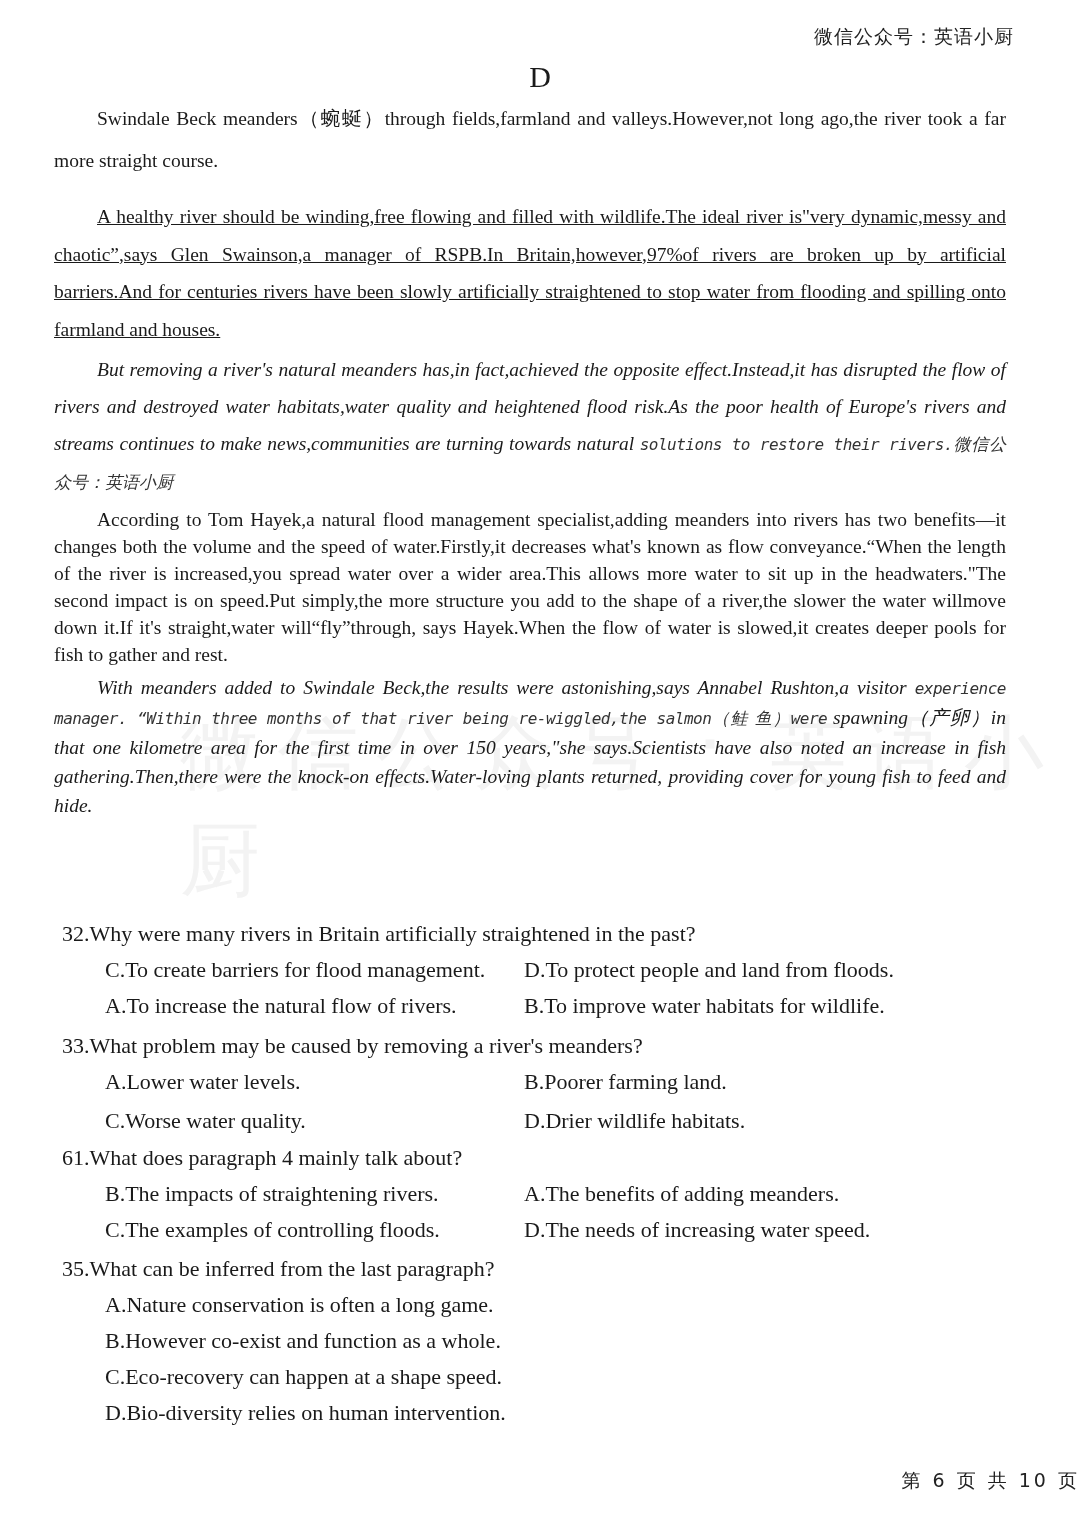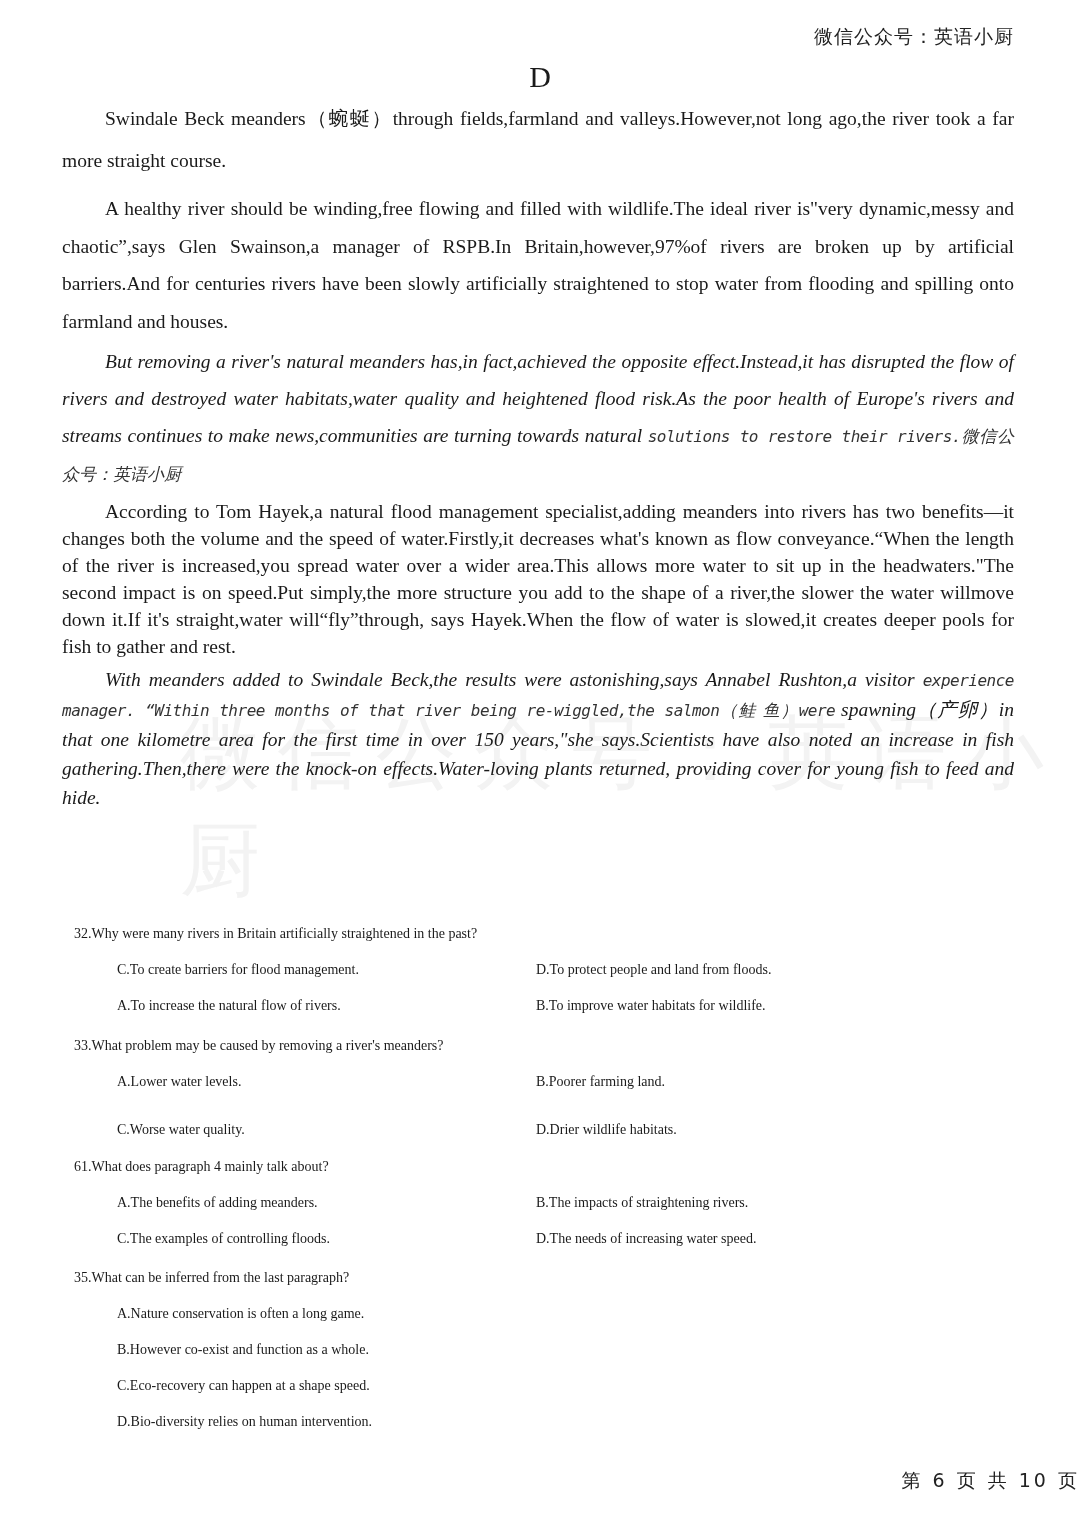--- a/index.html
+++ b/index.html
@@ -11,38 +11,38 @@
     .header-tag {
       position: absolute; right: 66px; top: 24px;
       font-size: 19px; letter-spacing: 1px;
       font-family: "DejaVu Sans", sans-serif; color: #222;
     }
     .section-title {
       position: absolute; left: 0; width: 1080px; top: 60px; text-align: center;
       font-size: 30px; font-family: "Liberation Serif", serif;
     }
     .passage {
-      position: absolute; left: 62px; width: 952px; top: 98px;
+      position: absolute; left: 54px; width: 952px; top: 98px;
       font-size: 19.5px; text-align: justify; text-align-last: left;
     }
     .para { margin: 0; text-indent: 43px; }
     .p1 { line-height: 42px; }
-    .p2 { line-height: 37.5px; margin-top: 8px; }
+    .p2 { line-height: 37.5px; margin-top: 16px; text-decoration: underline; }
     .p3 { line-height: 37px; margin-top: 3px; font-style: italic; }
     .p4 { line-height: 27px; margin-top: 5px; }
     .p5 { line-height: 29px; margin-top: 5px; font-style: italic; }
     .mono { font-family: "DejaVu Sans Mono", "Liberation Mono", monospace; font-size: 16px; color: #333; letter-spacing: -0.5px; }
     .cjk { font-family: "DejaVu Sans", sans-serif; font-size: 17px; color: #333; }
     .watermark {
       position: absolute; left: 180px; top: 700px; font-size: 80px; color: #f3f3f3;
       font-family: "DejaVu Sans", sans-serif; letter-spacing: 18px; pointer-events: none;
     }
     .questions {
-      position: absolute; left: 74px; top: 915px; width: 960px;
-      font-size: 14px;
+      position: absolute; left: 62px; top: 915px; width: 960px;
+      font-size: 22px;
       font-family: Liberation Serif, serif;
     }
     .q-stem { margin: 0; height: 37px; line-height: 37px; }
     .opt-row { display: flex; height: 36px; line-height: 36px; padding-left: 43px; }
     .opt-row .opt { width: 419px; }
     .opt-single { height: 36px; line-height: 36px; padding-left: 43px; }
     .page-footer {
       position: absolute; left: 0; width: 1080px; top: 1468px; text-align: right;
       font-family: "DejaVu Sans", sans-serif; font-size: 19px; letter-spacing: 3px; color: #222;
     }
@@ -75,30 +75,30 @@
       <span class="opt">A.To increase the natural flow of rivers.</span>
       <span class="opt">B.To improve water habitats for wildlife.</span>
     </div>
   </div>
   <div class="question" style="margin-top:3px;">
     <p class="q-stem">33.What problem may be caused by removing a river's meanders?</p>
     <div class="opt-row">
       <span class="opt">A.Lower water levels.</span>
       <span class="opt">B.Poorer farming land.</span>
     </div>
-    <div class="opt-row" style="margin-top:12px;align-items:flex-end;">
+    <div class="opt-row" style="margin-top:3px;align-items:flex-end;">
       <span class="opt">C.Worse water quality.</span>
       <span class="opt">D.Drier wildlife habitats.</span>
     </div>
   </div>
   <div class="question">
     <p class="q-stem">61.What does paragraph 4 mainly talk about?</p>
     <div class="opt-row">
+      <span class="opt">B.The impacts of straightening rivers.</span>
       <span class="opt">A.The benefits of adding meanders.</span>
-      <span class="opt">B.The impacts of straightening rivers.</span>
     </div>
     <div class="opt-row">
       <span class="opt">C.The examples of controlling floods.</span>
       <span class="opt">D.The needs of increasing water speed.</span>
     </div>
   </div>
   <div class="question">
     <p class="q-stem" style="margin-top:2px;">35.What can be inferred from the last paragraph?</p>
     <div class="opt-single">A.Nature conservation is often a long game.</div>
     <div class="opt-single">B.However co-exist and function as a whole.</div>

